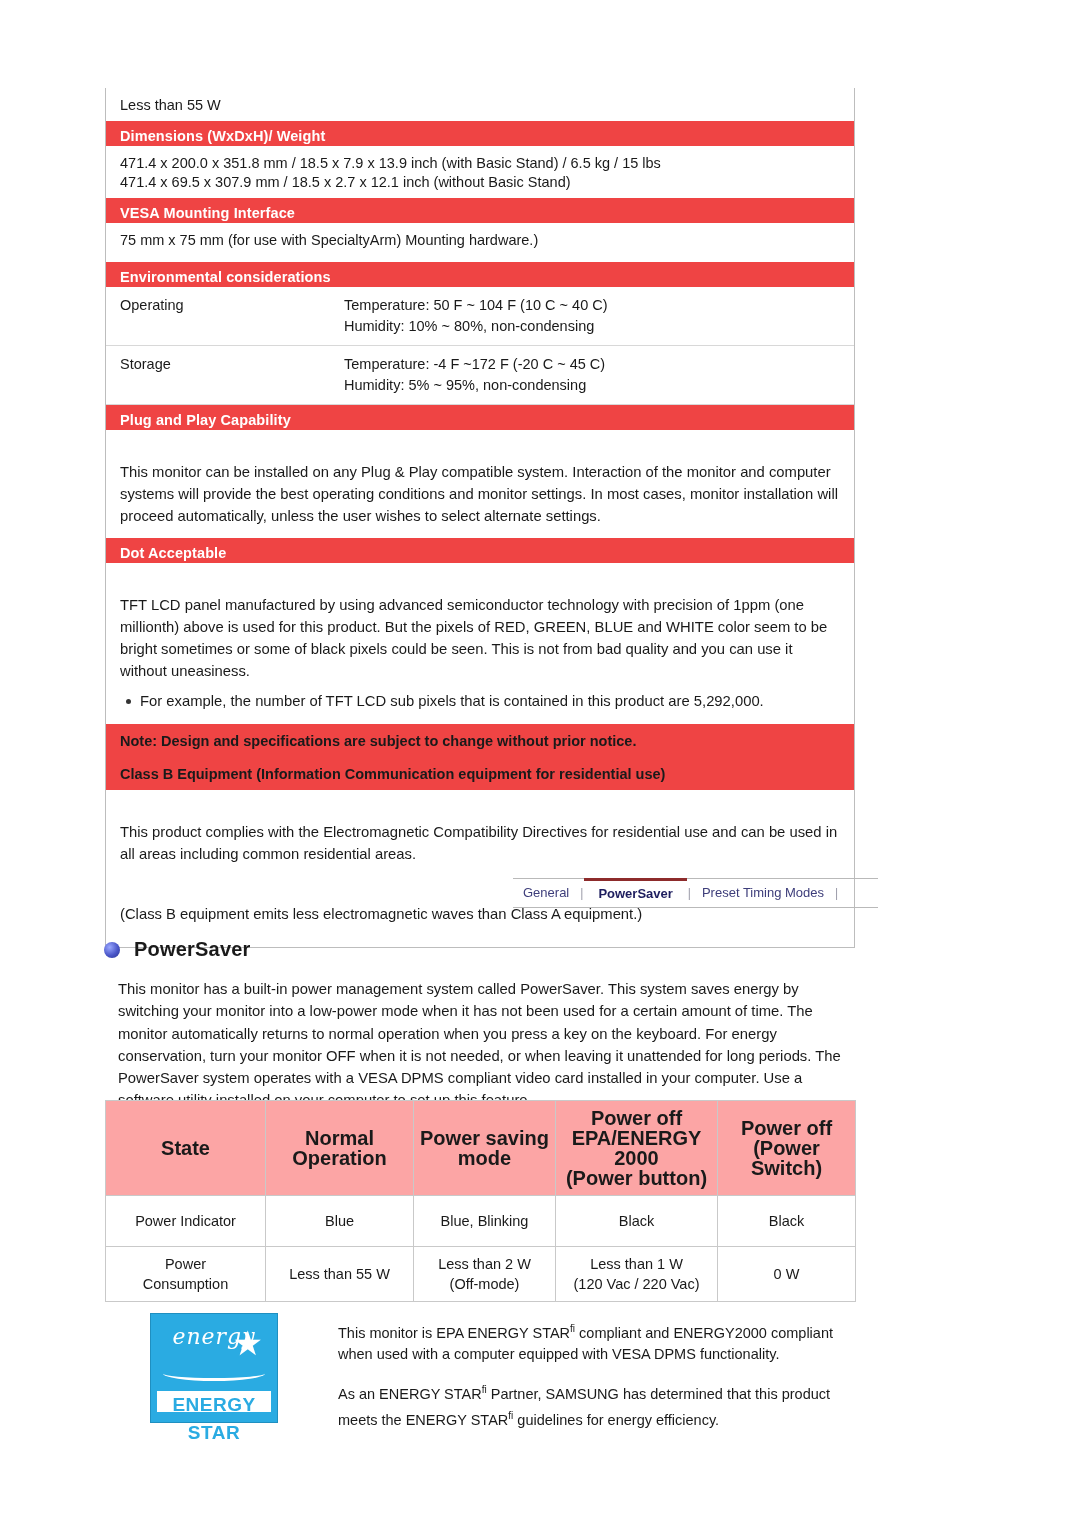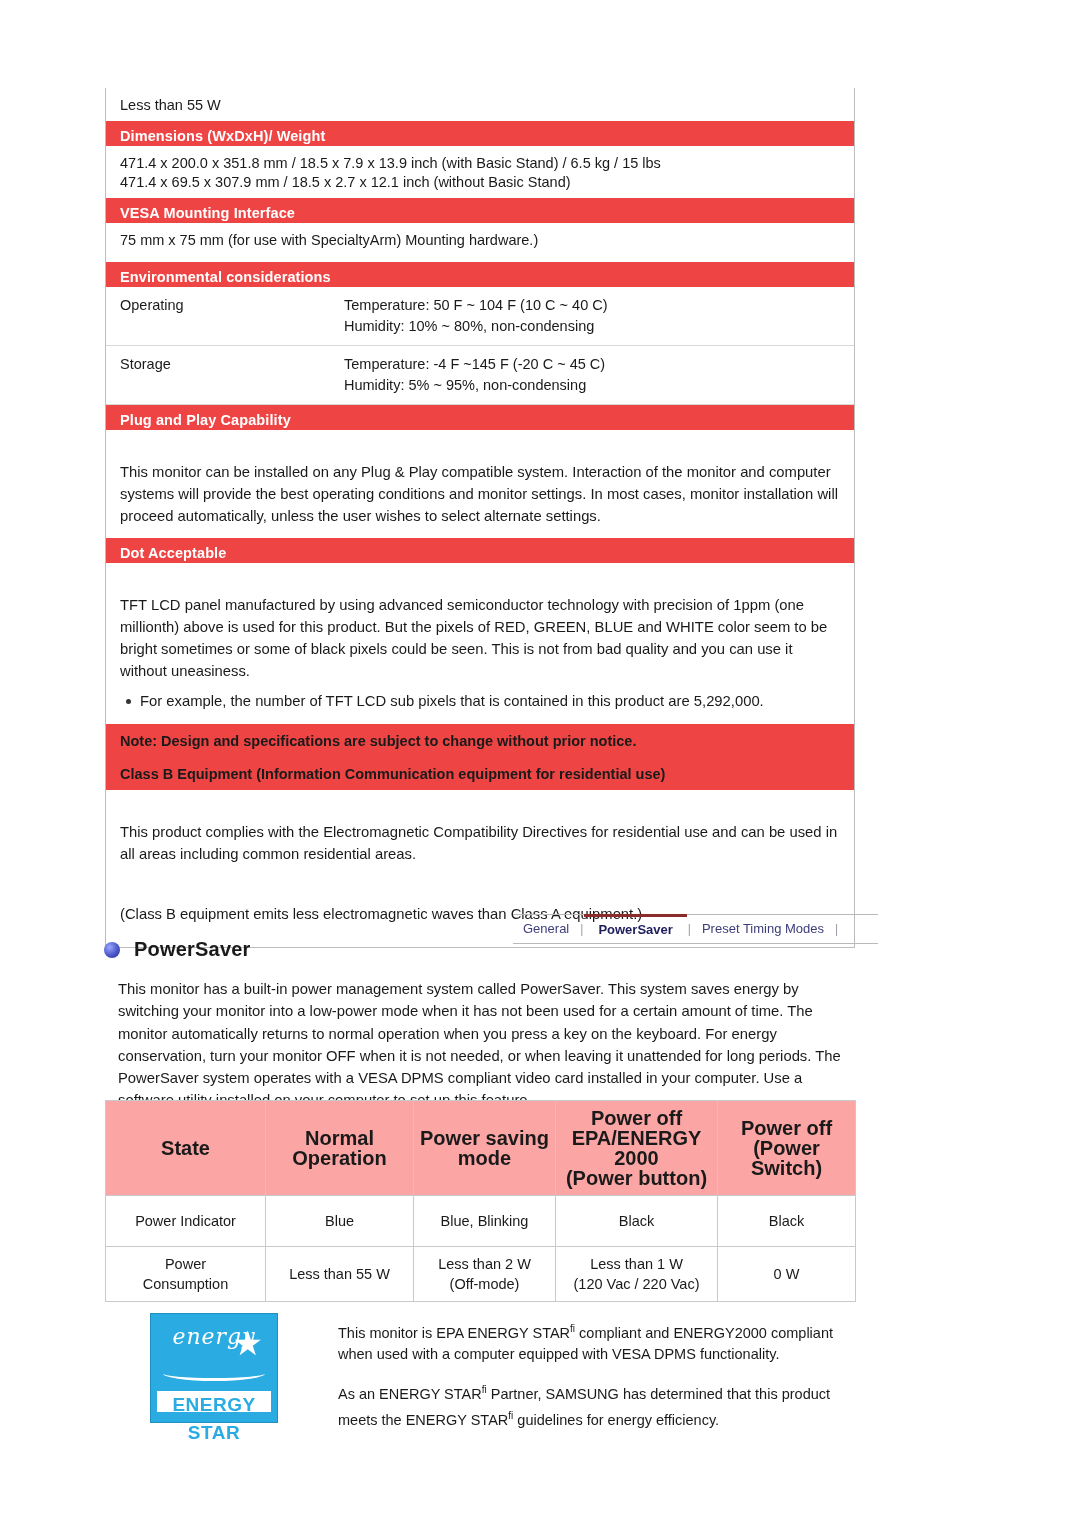--- a/index.html
+++ b/index.html
@@ -93,21 +93,21 @@
     border-radius: 50%;
     background: #333;
     margin: 9px 9px 0 6px;
     flex: none;
   }
 
   
   .tabs {
     position: absolute;
     left: 513px;
-    top: 914px;
+    top: 878px;
     width: 365px;
     height: 30px;
     border-top: 1px solid #b9b9b9;
     border-bottom: 1px solid #b9b9b9;
     box-sizing: border-box;
     display: flex;
     align-items: center;
   }
   .tab {
     font-size: 13px;
@@ -279,21 +279,21 @@
       <div class="tc-left">Operating</div>
       <div class="tc-right">
         <div>Temperature: 50  F ~ 104  F (10  C ~ 40  C)</div>
         <div>Humidity: 10% ~ 80%, non-condensing</div>
       </div>
     </div>
 
     <div class="two-col">
       <div class="tc-left">Storage</div>
       <div class="tc-right">
-        <div>Temperature: -4  F ~145  F (-20  C ~ 45  C)</div>
+        <div>Temperature: -4  F ~172  F (-20  C ~ 45  C)</div>
         <div>Humidity: 5% ~ 95%, non-condensing</div>
       </div>
     </div>
 
     <div class="hdr">Plug and Play Capability</div>
     <div class="para">This monitor can be installed on any Plug &amp; Play compatible system. Interaction of the monitor and computer systems will provide the best operating conditions and monitor settings. In most cases, monitor installation will proceed automatically, unless the user wishes to select alternate settings.</div>
 
     <div class="hdr">Dot Acceptable</div>
     <div class="para tight">TFT LCD panel manufactured by using advanced semiconductor technology with precision of 1ppm (one millionth) above is used for this product. But the pixels of RED, GREEN, BLUE and WHITE color seem to be bright sometimes or some of black pixels could be seen. This is not from bad quality and you can use it without uneasiness.</div>
     <div class="bullet-line">

